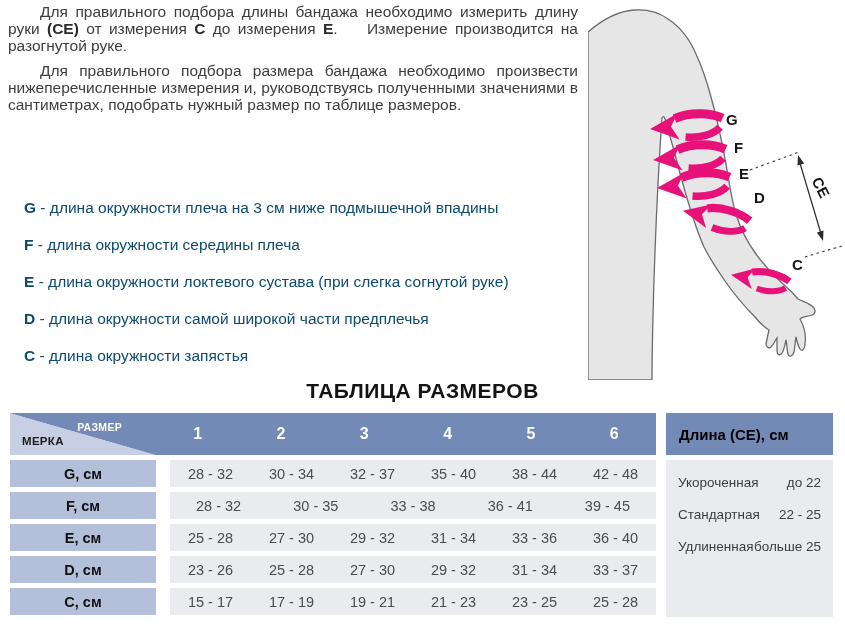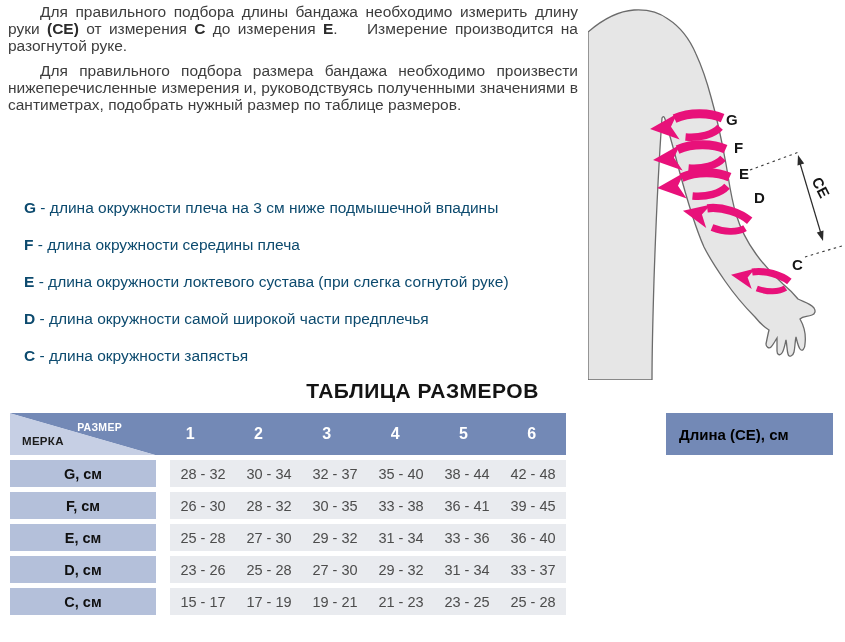--- a/index.html
+++ b/index.html
@@ -29,21 +29,21 @@
   .band-arrow { fill:#e8117a; }
   .dash { stroke:#3c3c3c; stroke-width:1.1; stroke-dasharray:2.5,3.5; fill:none; }
   .meas-line { stroke:#2b2b2b; stroke-width:1.2; fill:none; }
   .meas-head { fill:#2b2b2b; }
   
   .table-title {
     position:absolute; top:379px; left:0; width:845px; text-align:center;
     font-size:21px; font-weight:bold; color:#141414; letter-spacing:0.5px;
   }
   
-  .main-table { position:absolute; left:10px; top:413px; width:556px; }
+  .main-table { position:absolute; left:10px; top:413px; width:646px; }
   .thead { display:flex; height:42px; background:#7389b6; }
   .corner {
     width:146px; position:relative;
     background:linear-gradient(to bottom left, #7389b6 49.6%, #c6cfe4 50.4%);
   }
   .c-top { position:absolute; top:8px; right:34px; color:#fff; font-weight:bold; font-size:10.5px; letter-spacing:0.3px; }
   .c-bot { position:absolute; bottom:8px; left:12px; color:#1b1b1b; font-weight:bold; font-size:11.5px; letter-spacing:0.3px; }
   .hcells { flex:1; display:flex; }
   .hcell { flex:1; display:flex; align-items:center; justify-content:center;
            color:#ffffff; font-weight:bold; font-size:16px; }
@@ -174,21 +174,20 @@
         <div class="cell">32 - 37</div>
         <div class="cell">35 - 40</div>
         <div class="cell">38 - 44</div>
         <div class="cell">42 - 48</div>
       </div>
     </div>
 
     <div class="trow">
       <div class="rlabel">F, см</div>
       <div class="strip">
-        <div class="cell">26 - 30</div>
         <div class="cell">28 - 32</div>
         <div class="cell">30 - 35</div>
         <div class="cell">33 - 38</div>
         <div class="cell">36 - 41</div>
         <div class="cell">39 - 45</div>
       </div>
     </div>
 
     <div class="trow">
       <div class="rlabel">E, см</div>
@@ -222,15 +221,29 @@
         <div class="cell">19 - 21</div>
         <div class="cell">21 - 23</div>
         <div class="cell">23 - 25</div>
         <div class="cell">25 - 28</div>
       </div>
     </div>
   </div>
 
   <div class="side-table">
     <div class="side-head">Длина (СЕ), см</div>
+    <div class="side-body">
+      <div class="side-row">
+        <span>Укороченная</span>
+        <span>до 22</span>
+      </div>
+      <div class="side-row">
+        <span>Стандартная</span>
+        <span>22 - 25</span>
+      </div>
+      <div class="side-row">
+        <span>Удлиненная</span>
+        <span>больше 25</span>
+      </div>
+    </div>
   </div>
 
 </div>
 
 </body></html>

